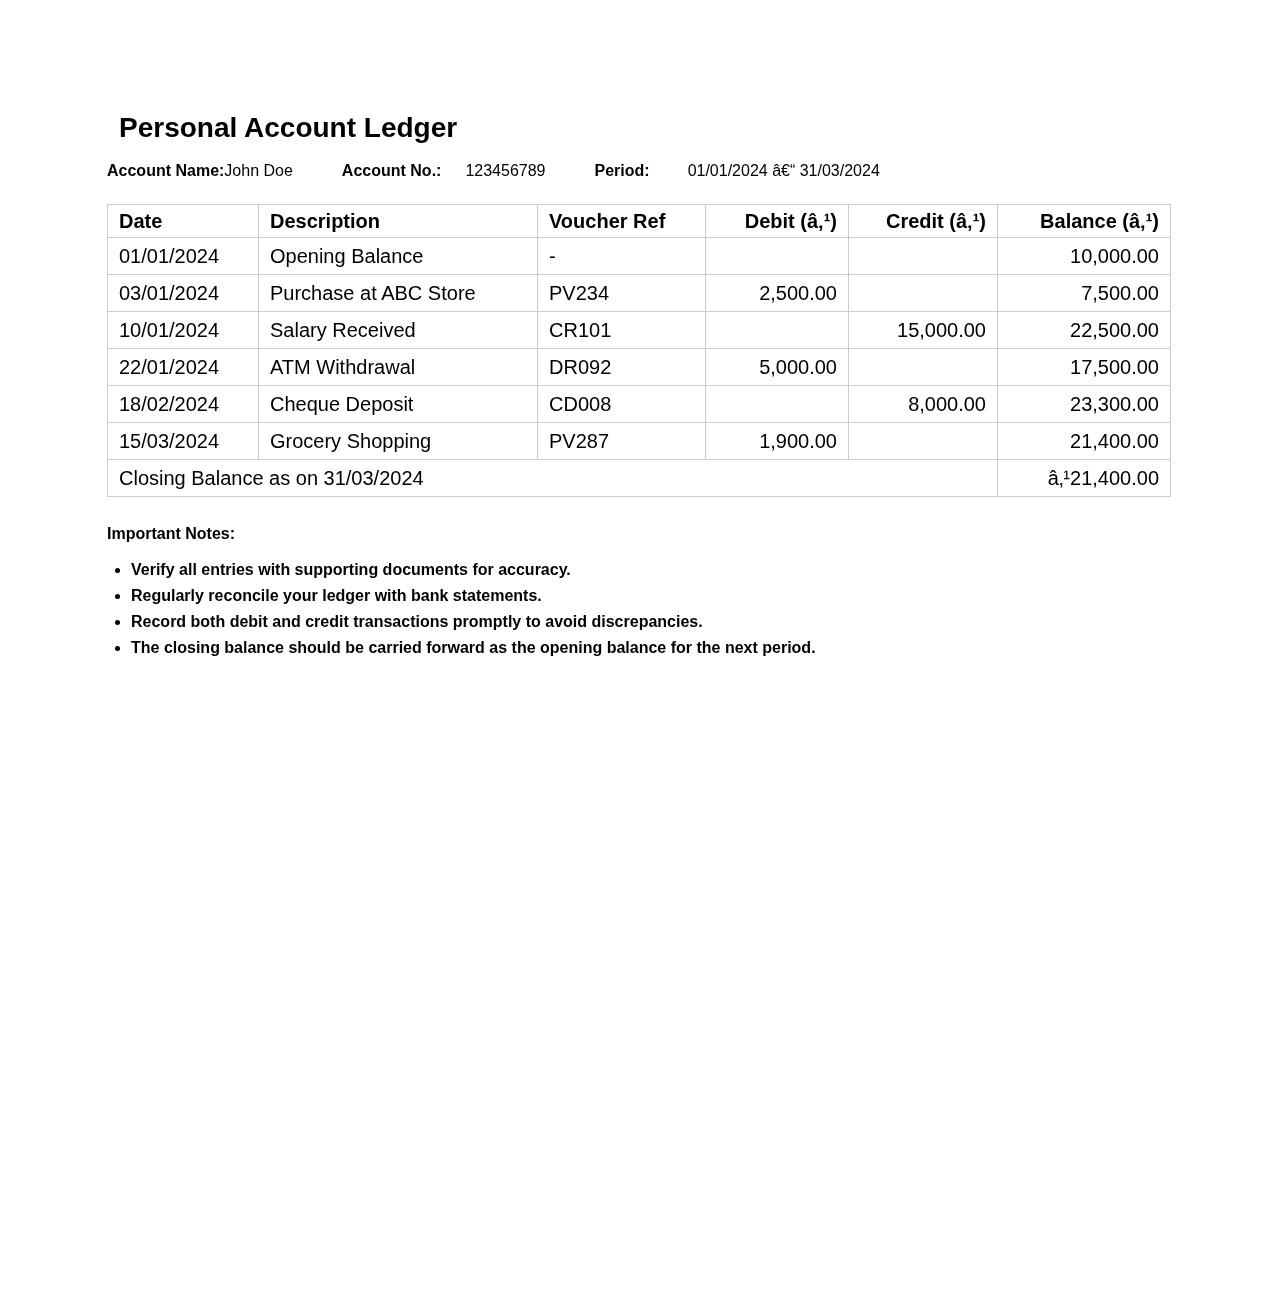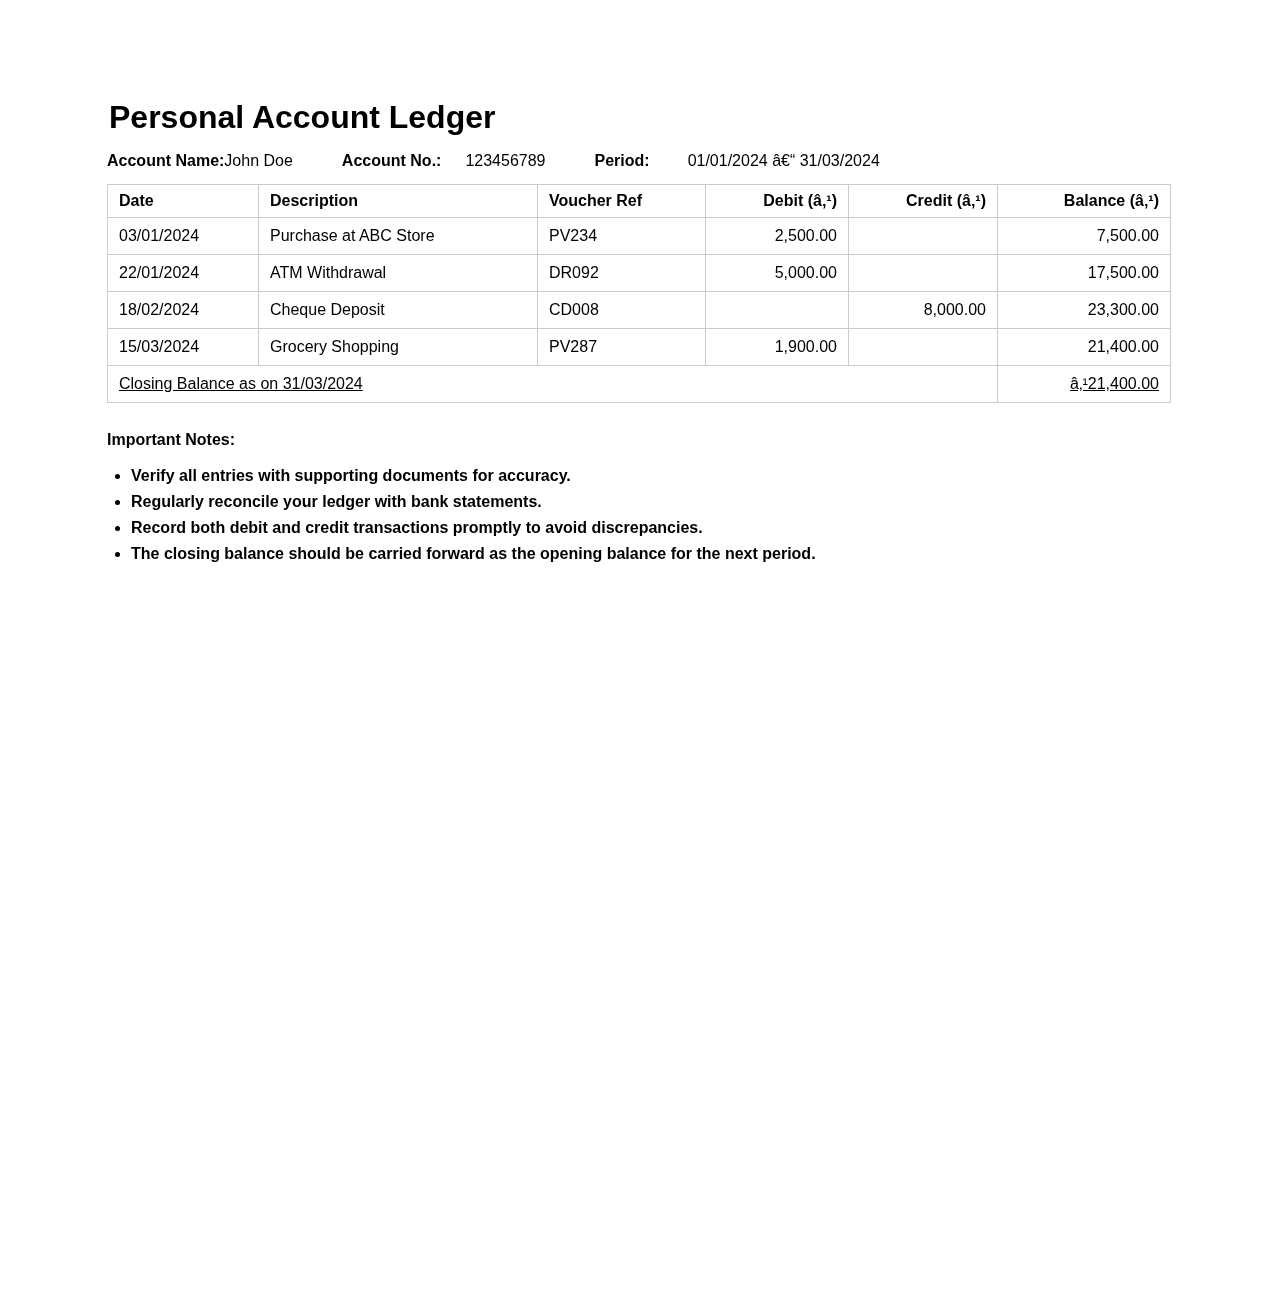--- a/index.html
+++ b/index.html
@@ -9,61 +9,61 @@
     color: #000000;
     font-family: "Liberation Sans", sans-serif;
     font-size: 16px;
   }
   .page {
     width: 1063px;
     margin-left: 107px;
     padding-top: 97px;
   }
   h1.title {
-    font-size: 32px;
+    font-size: 28px;
     line-height: 37px;
     font-weight: bold;
-    margin: 2px;
+    margin: 12px;
     white-space: nowrap;
   }
   .meta {
     margin-top: 16px;
     line-height: 18px;
     white-space: nowrap;
   }
   .meta .pair { margin-right: 49px; }
   .meta .pair:last-child { margin-right: 0; }
   .meta .lbl { font-weight: bold; }
   .meta .val.gap-a { }
   .meta .val.gap-b { margin-left: 24px; }
   .meta .val.gap-c { margin-left: 38px; }
   table.ledger {
-    margin-top: 14px;
+    margin-top: 24px;
     border-collapse: collapse;
     table-layout: fixed;
     width: 1063px;
-    font-size: 16px;
+    font-size: 20px;
   }
   table.ledger th, table.ledger td {
     border: 1px solid #cccccc;
     line-height: 18px;
     overflow: hidden;
     white-space: nowrap;
   }
   table.ledger th { padding: 7px 11px; font-weight: bold; }
   table.ledger td { padding: 9px 11px; font-weight: normal; }
   .col-date    { width: 151px; }
   .col-desc    { width: 279px; }
   .col-voucher { width: 168px; }
   .col-debit   { width: 143px; }
   .col-credit  { width: 149px; }
   .col-balance { width: 173px; }
   .ta-l { text-align: left; }
   .ta-r { text-align: right; }
-  .bold { font-weight: bold; text-decoration: underline; }
+  .bold { font-weight: bold; }
   .notes-title {
     margin: 28px 0 0 0;
     font-weight: bold;
     line-height: 18px;
   }
   ul.notes {
     margin: 18px 0 0 0;
     padding-left: 24px;
     font-weight: bold;
   }
@@ -97,26 +97,42 @@
         <th class="ta-l">Date</th>
         <th class="ta-l">Description</th>
         <th class="ta-l">Voucher Ref</th>
         <th class="ta-r">Debit (â‚¹)</th>
         <th class="ta-r">Credit (â‚¹)</th>
         <th class="ta-r">Balance (â‚¹)</th>
       </tr>
     </thead>
     <tbody>
       <tr>
+        <td class="ta-l">01/01/2024</td>
+        <td class="ta-l">Opening Balance</td>
+        <td class="ta-l">-</td>
+        <td class="ta-r"></td>
+        <td class="ta-r"></td>
+        <td class="ta-r">10,000.00</td>
+      </tr>
+      <tr>
         <td class="ta-l">03/01/2024</td>
         <td class="ta-l">Purchase at ABC Store</td>
         <td class="ta-l">PV234</td>
         <td class="ta-r">2,500.00</td>
         <td class="ta-r"></td>
         <td class="ta-r">7,500.00</td>
+      </tr>
+      <tr>
+        <td class="ta-l">10/01/2024</td>
+        <td class="ta-l">Salary Received</td>
+        <td class="ta-l">CR101</td>
+        <td class="ta-r"></td>
+        <td class="ta-r">15,000.00</td>
+        <td class="ta-r">22,500.00</td>
       </tr>
       <tr>
         <td class="ta-l">22/01/2024</td>
         <td class="ta-l">ATM Withdrawal</td>
         <td class="ta-l">DR092</td>
         <td class="ta-r">5,000.00</td>
         <td class="ta-r"></td>
         <td class="ta-r">17,500.00</td>
       </tr>
       <tr>

